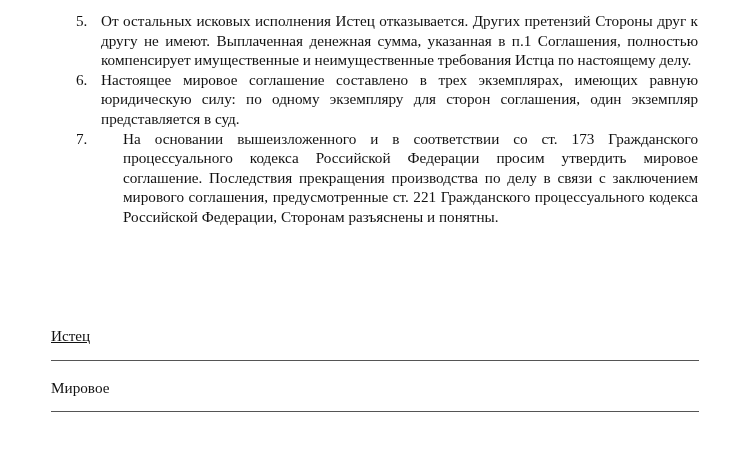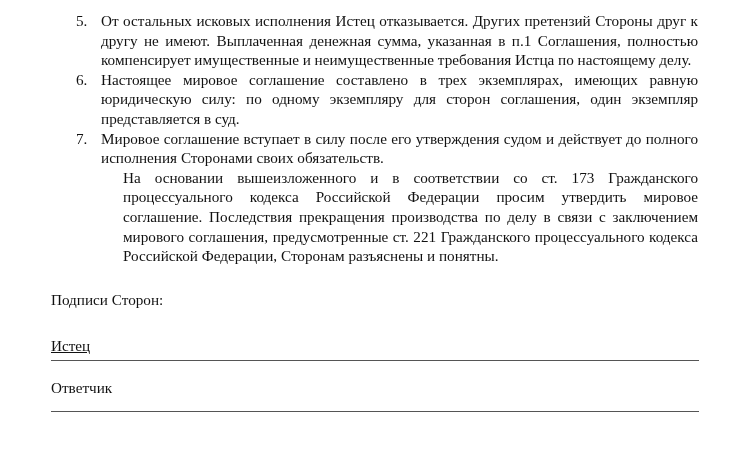--- a/index.html
+++ b/index.html
@@ -81,26 +81,24 @@
     <li class="item">
       <span class="num">5.</span>
       <span class="text">От остальных исковых исполнения Истец отказывается. Других претензий Стороны друг к другу не имеют. Выплаченная денежная сумма, указанная в п.1 Соглашения, полностью компенсирует имущественные и неимущественные требования Истца по настоящему делу.</span>
     </li>
     <li class="item">
       <span class="num">6.</span>
       <span class="text">Настоящее мировое соглашение составлено в трех экземплярах, имеющих равную юридическую силу: по одному экземпляру для сторон соглашения, один экземпляр представляется в суд.</span>
     </li>
     <li class="item">
       <span class="num">7.</span>
-      <span class="text">Мировое соглашение вступает в силу после его утверждения судом и действует до полного исполнения Сторонами своих обязательств.</span>
       <span class="para">На основании вышеизложенного и в соответствии со ст. 173 Гражданского процессуального кодекса Российской Федерации просим утвердить мировое соглашение. Последствия прекращения производства по делу в связи с заключением мирового соглашения, предусмотренные ст. 221 Гражданского процессуального кодекса Российской Федерации, Сторонам разъяснены и понятны.</span>
     </li>
   </ol>
 
-  <div class="sign-heading">Подписи Сторон:</div>
 
-  <div class="party-label" style="top: 336px; text-decoration: underline;">Истец</div>
+  <div class="party-label" style="top: 326px; text-decoration: underline;">Истец</div>
   <div class="sig-line" style="top: 360px;"></div>
 
-  <div class="party-label" style="top: 378px;">Ответчик</div>
+  <div class="party-label" style="top: 378px;">Мировое</div>
   <div class="sig-line" style="top: 411px;"></div>
 
 </div>
 
 </body></html>

